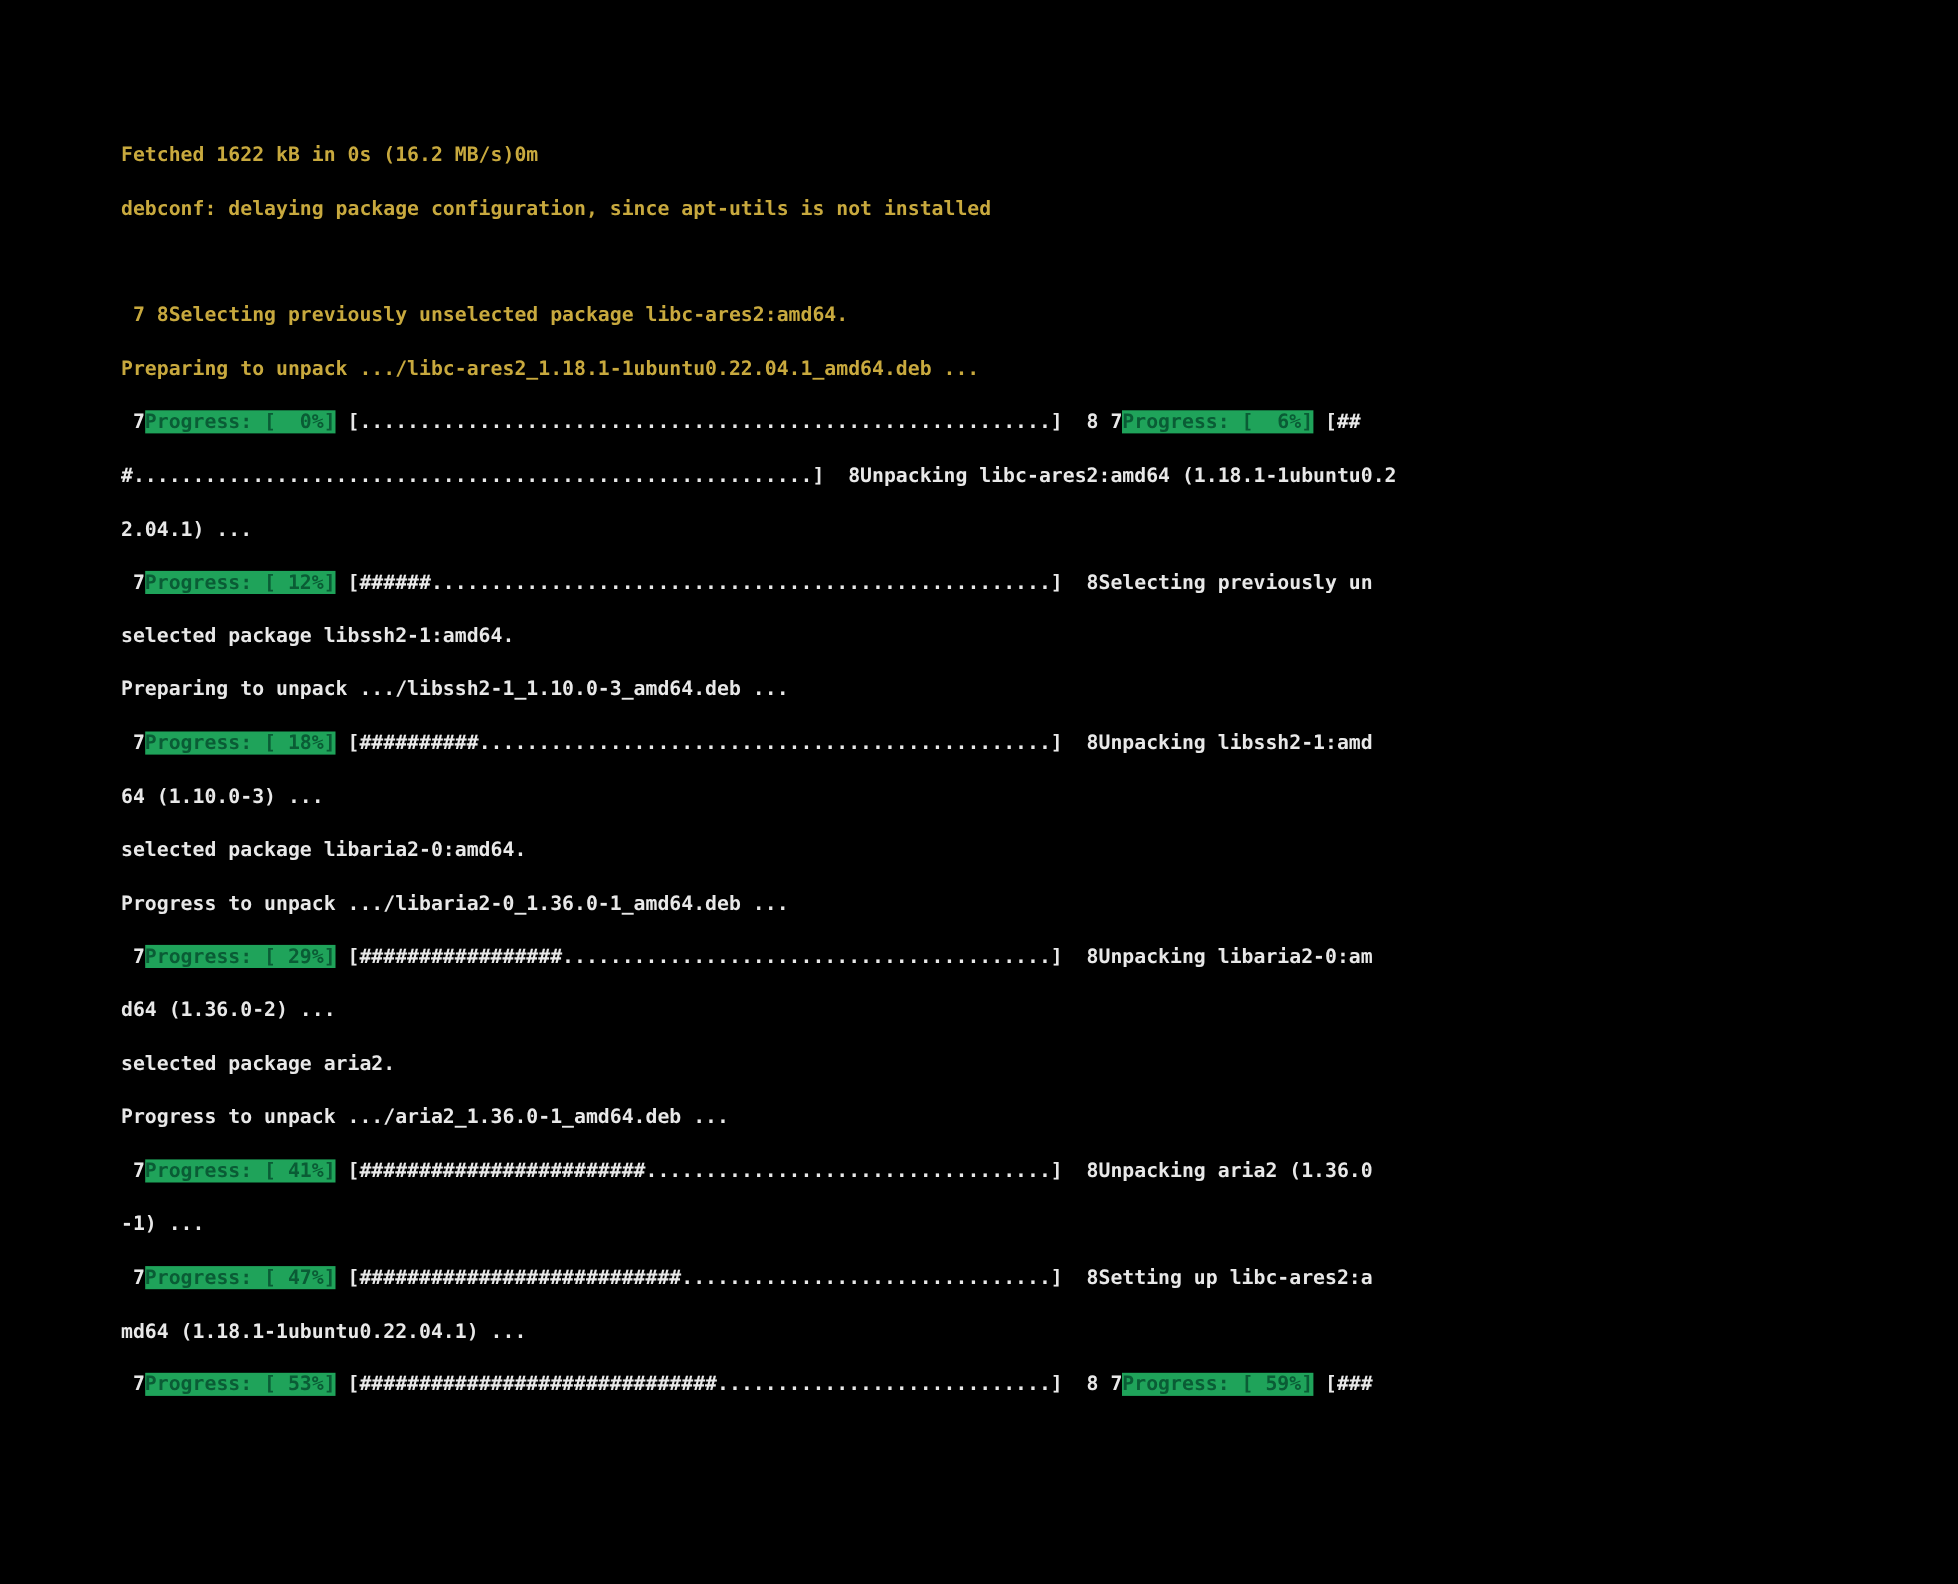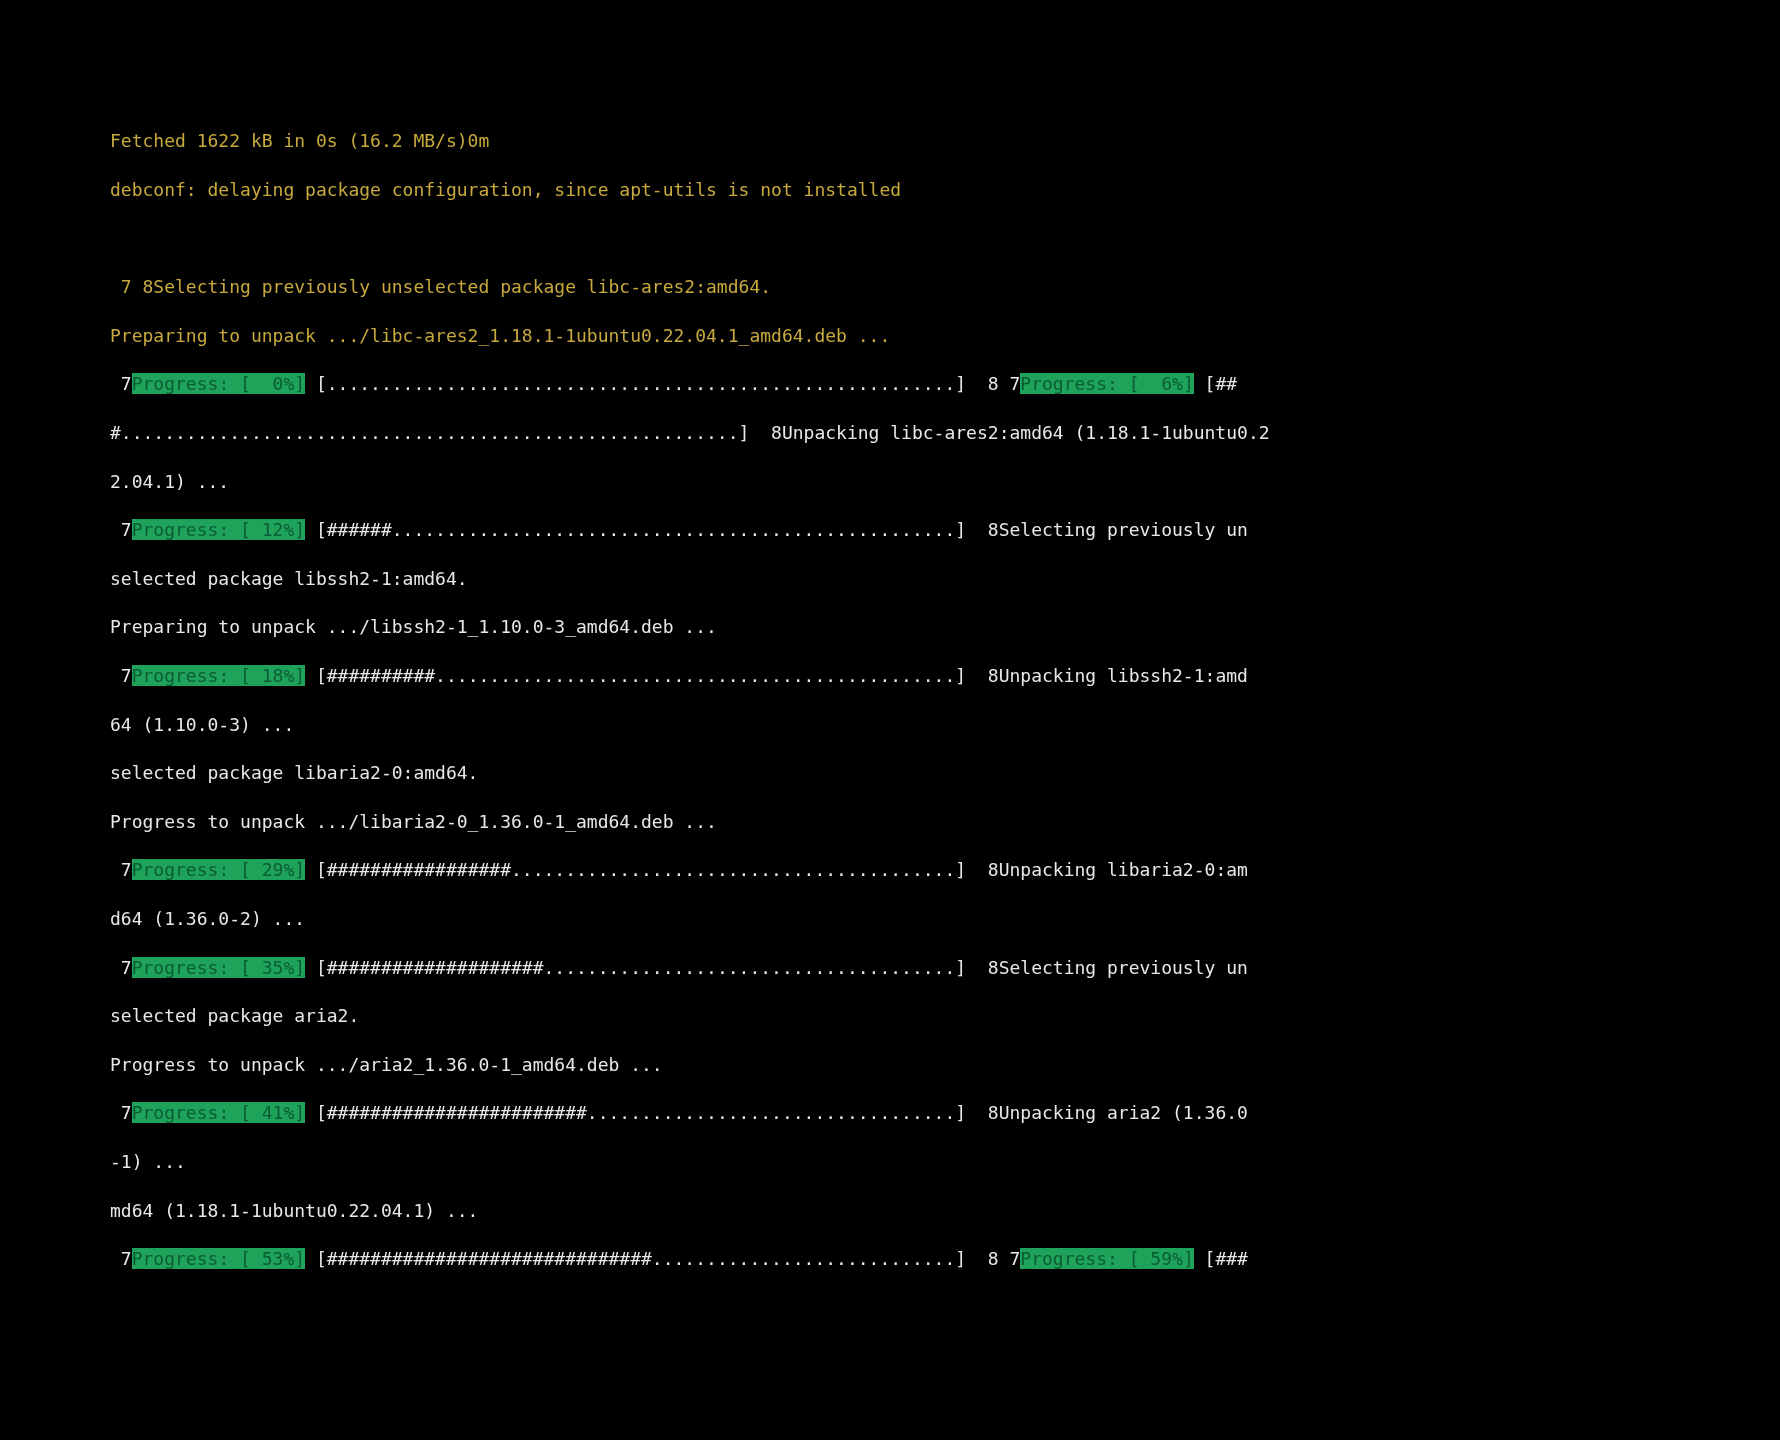--- a/index.html
+++ b/index.html
@@ -14,21 +14,21 @@
     overflow: hidden;
     width: 1780px;
   }
   .yellow { color: #c8a93e; }
   .white { color: #e8e8e8; }
   .progress {
     background: #1fa35a;
     color: #0a5c35;
     text-align: right;
   }
-  .line { display: block; }
+  .line { display: block; font-weight: bold; }
 </style>
 </head>
 <body>
 
 
 
 <div>
 <span class="line yellow">Fetched 1622 kB in 0s (16.2 MB/s)0m</span>
 <span class="line yellow">debconf: delaying package configuration, since apt-utils is not installed</span>
 <span class="line"> </span>
@@ -39,25 +39,25 @@
 <span class="line white">2.04.1) ...</span>
 <span class="line white"><span> 7</span><span class="progress">Progress: [ 12%]</span><span> [######....................................................]  8Selecting previously un</span></span>
 <span class="line white">selected package libssh2-1:amd64.</span>
 <span class="line white">Preparing to unpack .../libssh2-1_1.10.0-3_amd64.deb ...</span>
 <span class="line white"><span> 7</span><span class="progress">Progress: [ 18%]</span><span> [##########................................................]  8Unpacking libssh2-1:amd</span></span>
 <span class="line white">64 (1.10.0-3) ...</span>
 <span class="line white">selected package libaria2-0:amd64.</span>
 <span class="line white">Progress to unpack .../libaria2-0_1.36.0-1_amd64.deb ...</span>
 <span class="line white"><span> 7</span><span class="progress">Progress: [ 29%]</span><span> [#################.........................................]  8Unpacking libaria2-0:am</span></span>
 <span class="line white">d64 (1.36.0-2) ...</span>
-<span class="line white"><span> 7</span><span class="progress">Progress: [ 35%]</span><span> [####################......................................]  8Selecting previously un</span></span>
 <span class="line white">selected package aria2.</span>
 <span class="line white">Progress to unpack .../aria2_1.36.0-1_amd64.deb ...</span>
 <span class="line white"><span> 7</span><span class="progress">Progress: [ 41%]</span><span> [########################..................................]  8Unpacking aria2 (1.36.0</span></span>
 <span class="line white">-1) ...</span>
+<span class="line white"><span> 7</span><span class="progress">Progress: [ 47%]</span><span> [###########################...............................]  8Setting up libc-ares2:a</span></span>
 <span class="line white">md64 (1.18.1-1ubuntu0.22.04.1) ...</span>
 <span class="line white"><span> 7</span><span class="progress">Progress: [ 53%]</span><span> [##############################............................]  8 7</span><span class="progress">Progress: [ 59%]</span><span> [###</span></span>
 
 
 
 
 
 
 
 

